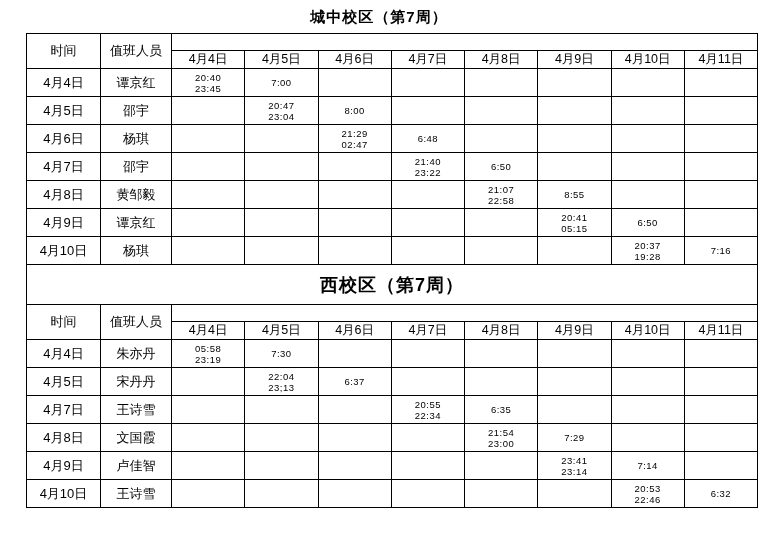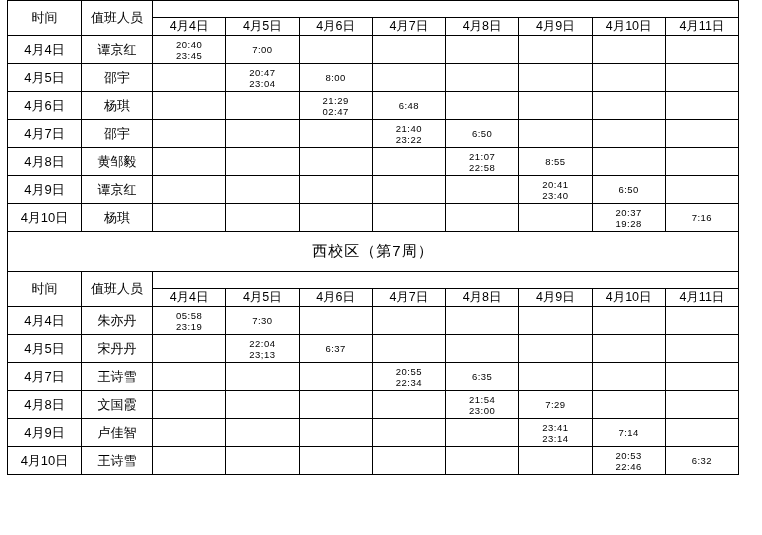--- a/index.html
+++ b/index.html
@@ -26,21 +26,21 @@
     padding: 8px 0 6px 0;
     text-align: center;
     font-size: 15px;
     font-weight: bold;
     letter-spacing: 1px;
   }
   table.grid {
     border-collapse: collapse;
     table-layout: fixed;
     width: 732px;
-    margin-left: 7px;
+    margin-left: 26px;
   }
   table.grid td, table.grid th {
     border: 1px solid #000000;
     padding: 0;
     margin: 0;
     text-align: center;
     vertical-align: middle;
     font-weight: normal;
     overflow: hidden;
   }
@@ -63,30 +63,31 @@
   td.time-cell {
     font-size: 9.5px;
     line-height: 11px;
     letter-spacing: 0.5px;
   }
   td.time-cell .time-line {
     display: block;
   }
   tr.section-title-row td {
     height: 39px;
-    font-size: 15px;
-    font-weight: normal;
+    font-size: 18px;
+    font-weight: bold;
     letter-spacing: 1px;
   }
 </style>
 </head>
 <body>
 
 <div class="doc">
 
+  <div class="table-title">城中校区（第7周）</div>
 
   <table class="grid">
     <colgroup>
       <col style="width:74px">
       <col style="width:71px">
       <col>
         <col>
         <col>
         <col>
         <col>
@@ -198,21 +199,21 @@
         <tr class="data-row">
           <td class="date-cell">4月9日</td>
           <td class="person-cell">谭京红</td>
           <td class="time-cell"></td>
           <td class="time-cell"></td>
           <td class="time-cell"></td>
           <td class="time-cell"></td>
           <td class="time-cell"></td>
           <td class="time-cell">
             <span class="time-line">20:41</span>
-            <span class="time-line">23:40</span>
+            <span class="time-line">05:15</span>
           </td>
           <td class="time-cell">
             <span class="time-line">6:50</span>
           </td>
           <td class="time-cell"></td>
         </tr>
         <tr class="data-row">
           <td class="date-cell">4月10日</td>
           <td class="person-cell">杨琪</td>
           <td class="time-cell"></td>

